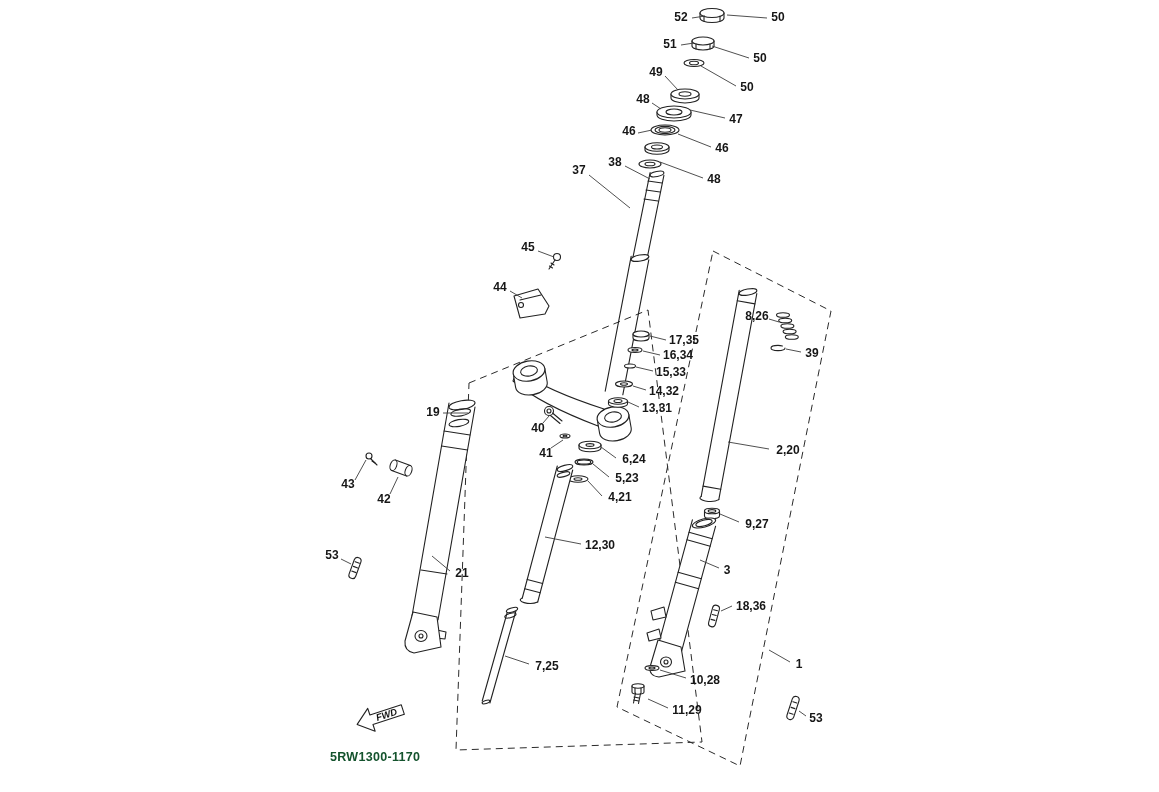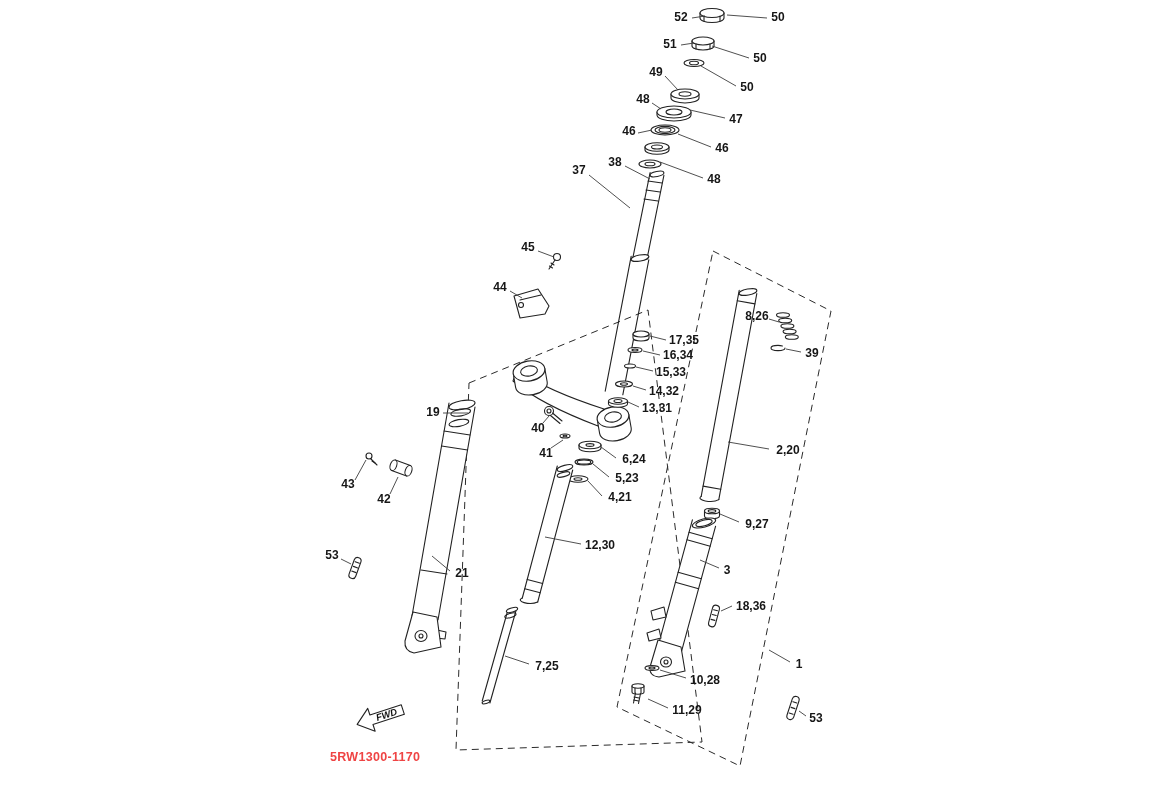--- a/index.html
+++ b/index.html
@@ -9,21 +9,21 @@
   }
   .stage svg{position:absolute;left:0;top:0;}
   .part-label{
     font-family:"Liberation Sans",sans-serif;
     font-size:12px;font-weight:600;fill:#161616;
     text-anchor:middle;dominant-baseline:middle;
   }
   .leader{stroke:#3c3c3c;stroke-width:0.9;fill:none;}
   .code{
     position:absolute;left:330px;top:750px;
-    font-size:12.5px;font-weight:bold;color:#ef4444;letter-spacing:.3px;
+    font-size:12.5px;font-weight:bold;color:#14532d;letter-spacing:.3px;
   }
   .fwd-text{
     font-family:"Liberation Sans",sans-serif;
     font-size:9.5px;font-weight:bold;font-style:italic;fill:#101010;
     text-anchor:middle;dominant-baseline:middle;
   }
 </style>
 </head>
 <body>
 

